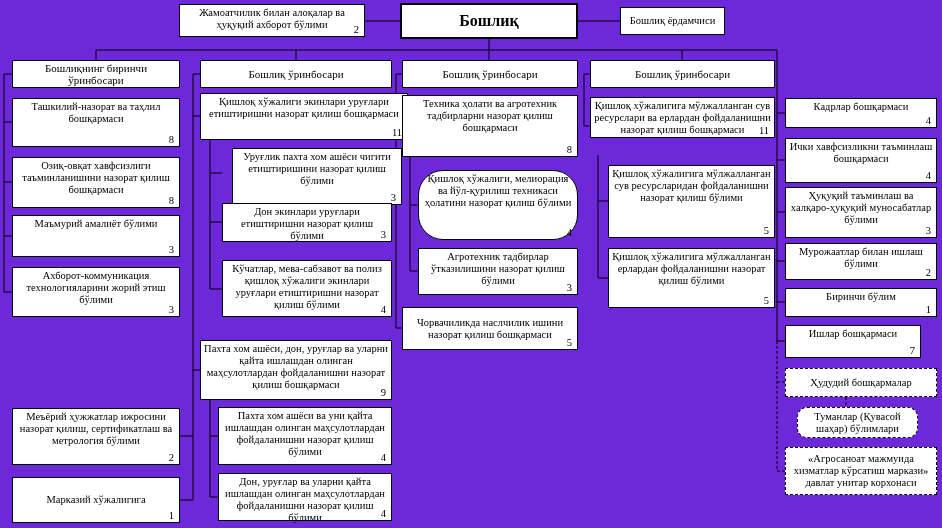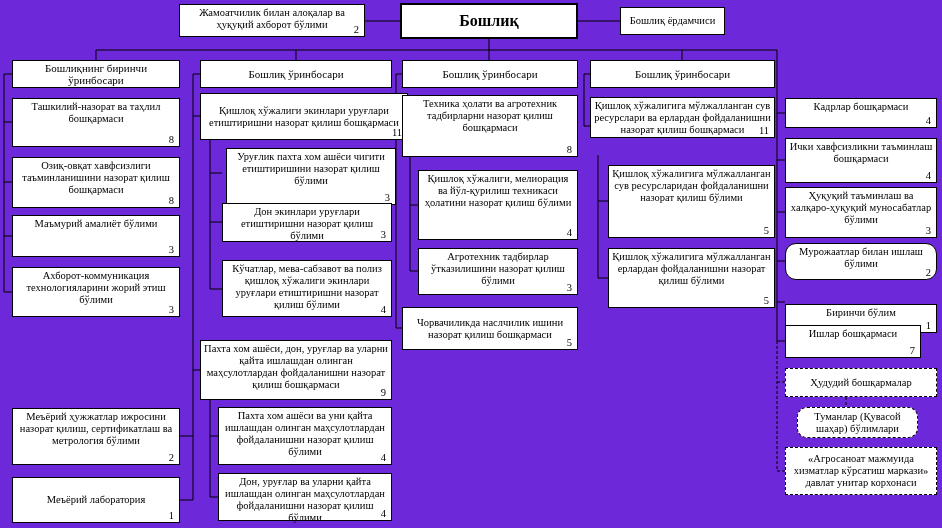--- a/index.html
+++ b/index.html
@@ -99,28 +99,28 @@
     </div>
     <div class="node" style="left: 12px; top: 267px; width: 168px; height: 50px;">
       <span class="lbl">Ахборот-коммуникация технологияларини жорий этиш бўлими</span>
       <span class="cnt">3</span>
     </div>
     <div class="node" style="left: 12px; top: 408px; width: 168px; height: 57px;">
       <span class="lbl">Меъёрий ҳужжатлар ижросини назорат қилиш, сертификатлаш ва метрология бўлими</span>
       <span class="cnt">2</span>
     </div>
     <div class="node vc" style="left: 12px; top: 477px; width: 168px; height: 46px;">
-      <span class="lbl">Меъёрий лаборатория</span>
+      <span class="lbl">Марказий хўжалигига</span>
       <span class="cnt">1</span>
     </div>
-    <div class="node" style="left: 200px; top: 93px; width: 208px; height: 47px; align-items: center;">
+    <div class="node" style="left: 200px; top: 93px; width: 208px; height: 47px;">
       <span class="lbl">Қишлоқ хўжалиги экинлари уруғлари етиштиришни назорат қилиш бошқармаси</span>
       <span class="cnt">11</span>
     </div>
-    <div class="node" style="left: 226px; top: 148px; width: 170px; height: 57px;">
+    <div class="node" style="left: 232px; top: 148px; width: 170px; height: 57px;">
       <span class="lbl">Уруғлик пахта хом ашёси чигити етиштиришини назорат қилиш бўлими</span>
       <span class="cnt">3</span>
     </div>
     <div class="node" style="left: 222px; top: 203px; width: 170px; height: 39px;">
       <span class="lbl">Дон экинлари уруғлари етиштиришни назорат қилиш бўлими</span>
       <span class="cnt">3</span>
     </div>
     <div class="node" style="left: 222px; top: 260px; width: 170px; height: 57px;">
       <span class="lbl">Кўчатлар, мева-сабзавот ва полиз қишлоқ хўжалиги экинлари уруғлари етиштиришни назорат қилиш бўлими</span>
       <span class="cnt">4</span>
@@ -134,21 +134,21 @@
       <span class="cnt">4</span>
     </div>
     <div class="node" style="left: 218px; top: 473px; width: 174px; height: 48px;">
       <span class="lbl">Дон, уруғлар ва уларни қайта ишлашдан олинган маҳсулотлардан фойдаланишни назорат қилиш бўлими</span>
       <span class="cnt">4</span>
     </div>
     <div class="node" style="left: 402px; top: 95px; width: 176px; height: 62px;">
       <span class="lbl">Техника ҳолати ва агротехник тадбирларни назорат қилиш бошқармаси</span>
       <span class="cnt">8</span>
     </div>
-    <div class="node" style="left: 418px; top: 170px; width: 160px; height: 70px;">
+    <div class="node" style="left: 418px; top: 170px; width: 160px; height: 70px; border-radius: 25px;">
       <span class="lbl">Қишлоқ хўжалиги, мелиорация ва йўл-қурилиш техникаси ҳолатини назорат қилиш бўлими</span>
       <span class="cnt">4</span>
     </div>
     <div class="node" style="left: 418px; top: 248px; width: 160px; height: 47px;">
       <span class="lbl">Агротехник тадбирлар ўтказилишини назорат қилиш бўлими</span>
       <span class="cnt">3</span>
     </div>
     <div class="node vc" style="left: 402px; top: 307px; width: 176px; height: 43px;">
       <span class="lbl">Чорвачиликда наслчилик ишини назорат қилиш бошқармаси</span>
       <span class="cnt">5</span>
@@ -170,25 +170,25 @@
       <span class="cnt">4</span>
     </div>
     <div class="node" style="left: 785px; top: 138px; width: 152px; height: 45px;">
       <span class="lbl">Ички хавфсизликни таъминлаш бошқармаси</span>
       <span class="cnt">4</span>
     </div>
     <div class="node" style="left: 785px; top: 187px; width: 152px; height: 51px;">
       <span class="lbl">Ҳуқуқий таъминлаш ва халқаро-ҳуқуқий муносабатлар бўлими</span>
       <span class="cnt">3</span>
     </div>
-    <div class="node" style="left: 785px; top: 243px; width: 152px; height: 37px; border-radius: 11px;">
+    <div class="node" style="left: 785px; top: 243px; width: 152px; height: 37px;">
       <span class="lbl">Мурожаатлар билан ишлаш бўлими</span>
       <span class="cnt">2</span>
     </div>
-    <div class="node" style="left: 785px; top: 288px; width: 152px; height: 29px; margin-top: 16px;">
+    <div class="node" style="left: 785px; top: 288px; width: 152px; height: 29px;">
       <span class="lbl">Биринчи бўлим</span>
       <span class="cnt">1</span>
     </div>
     <div class="node" style="left: 785px; top: 325px; width: 136px; height: 33px;">
       <span class="lbl">Ишлар бошқармаси</span>
       <span class="cnt">7</span>
     </div>
     <div class="node dashed vc" style="left: 785px; top: 368px; width: 152px; height: 29px;">
       <span class="lbl">Ҳудудий бошқармалар</span>
     </div>

